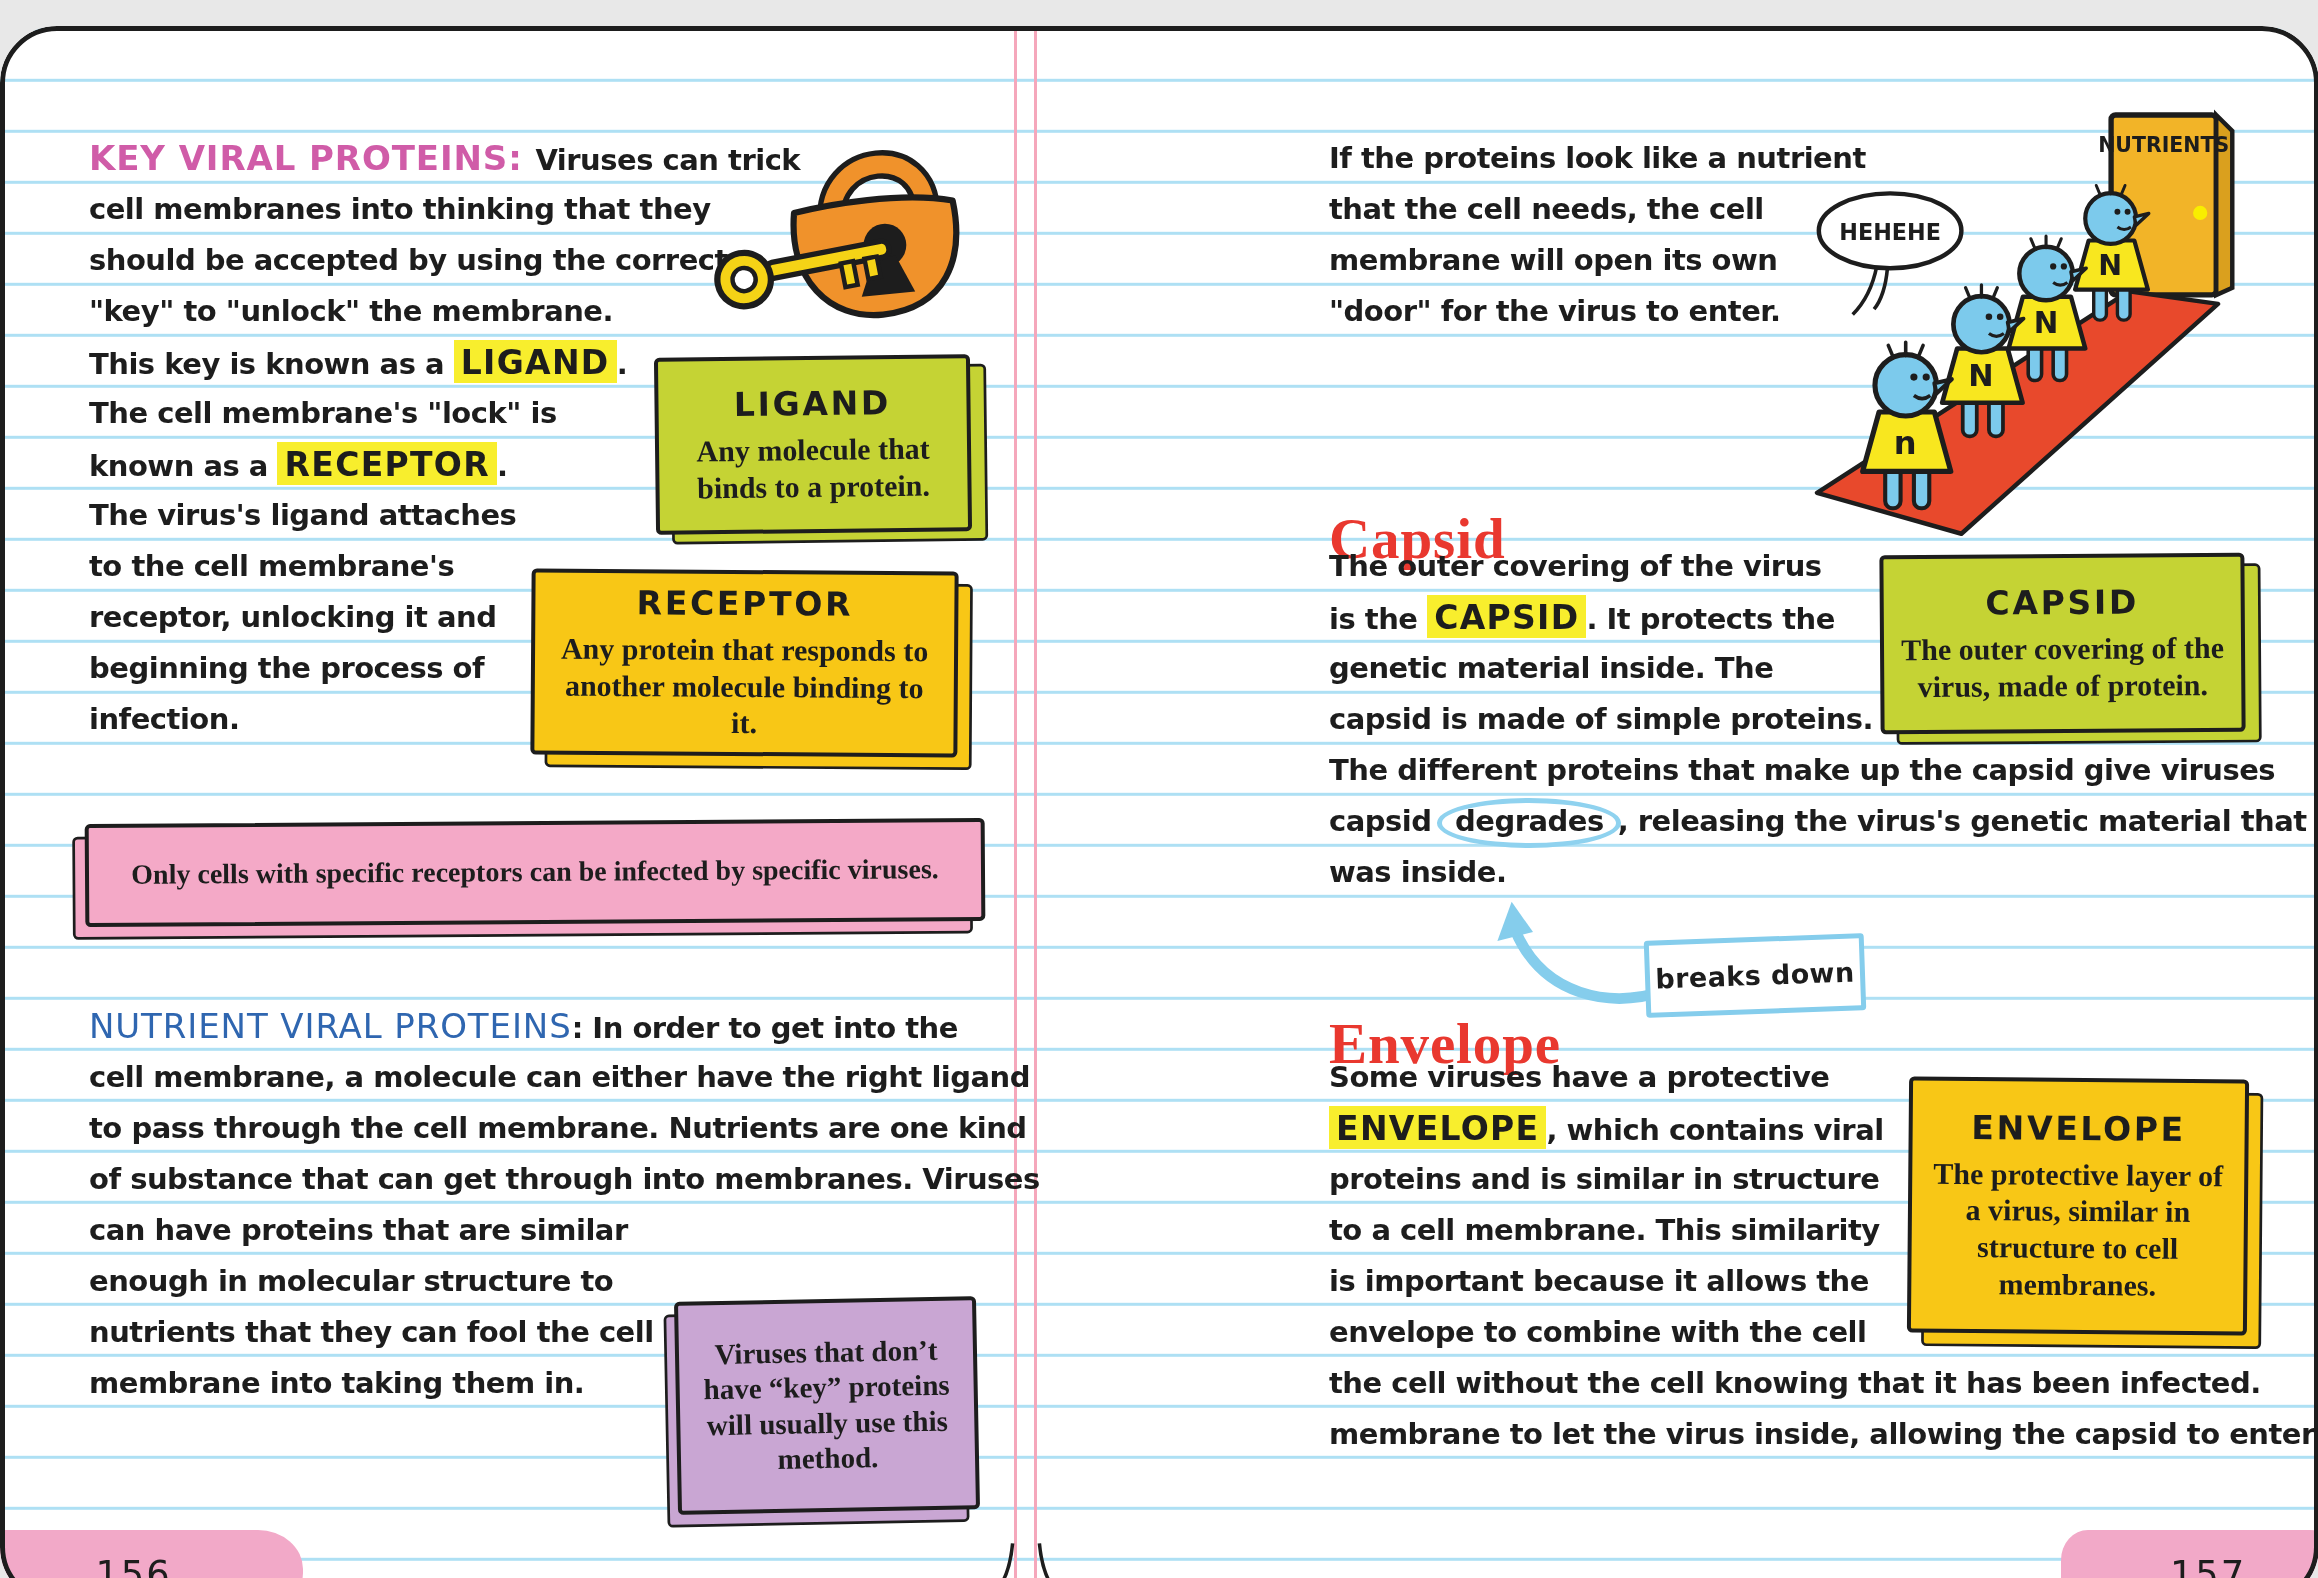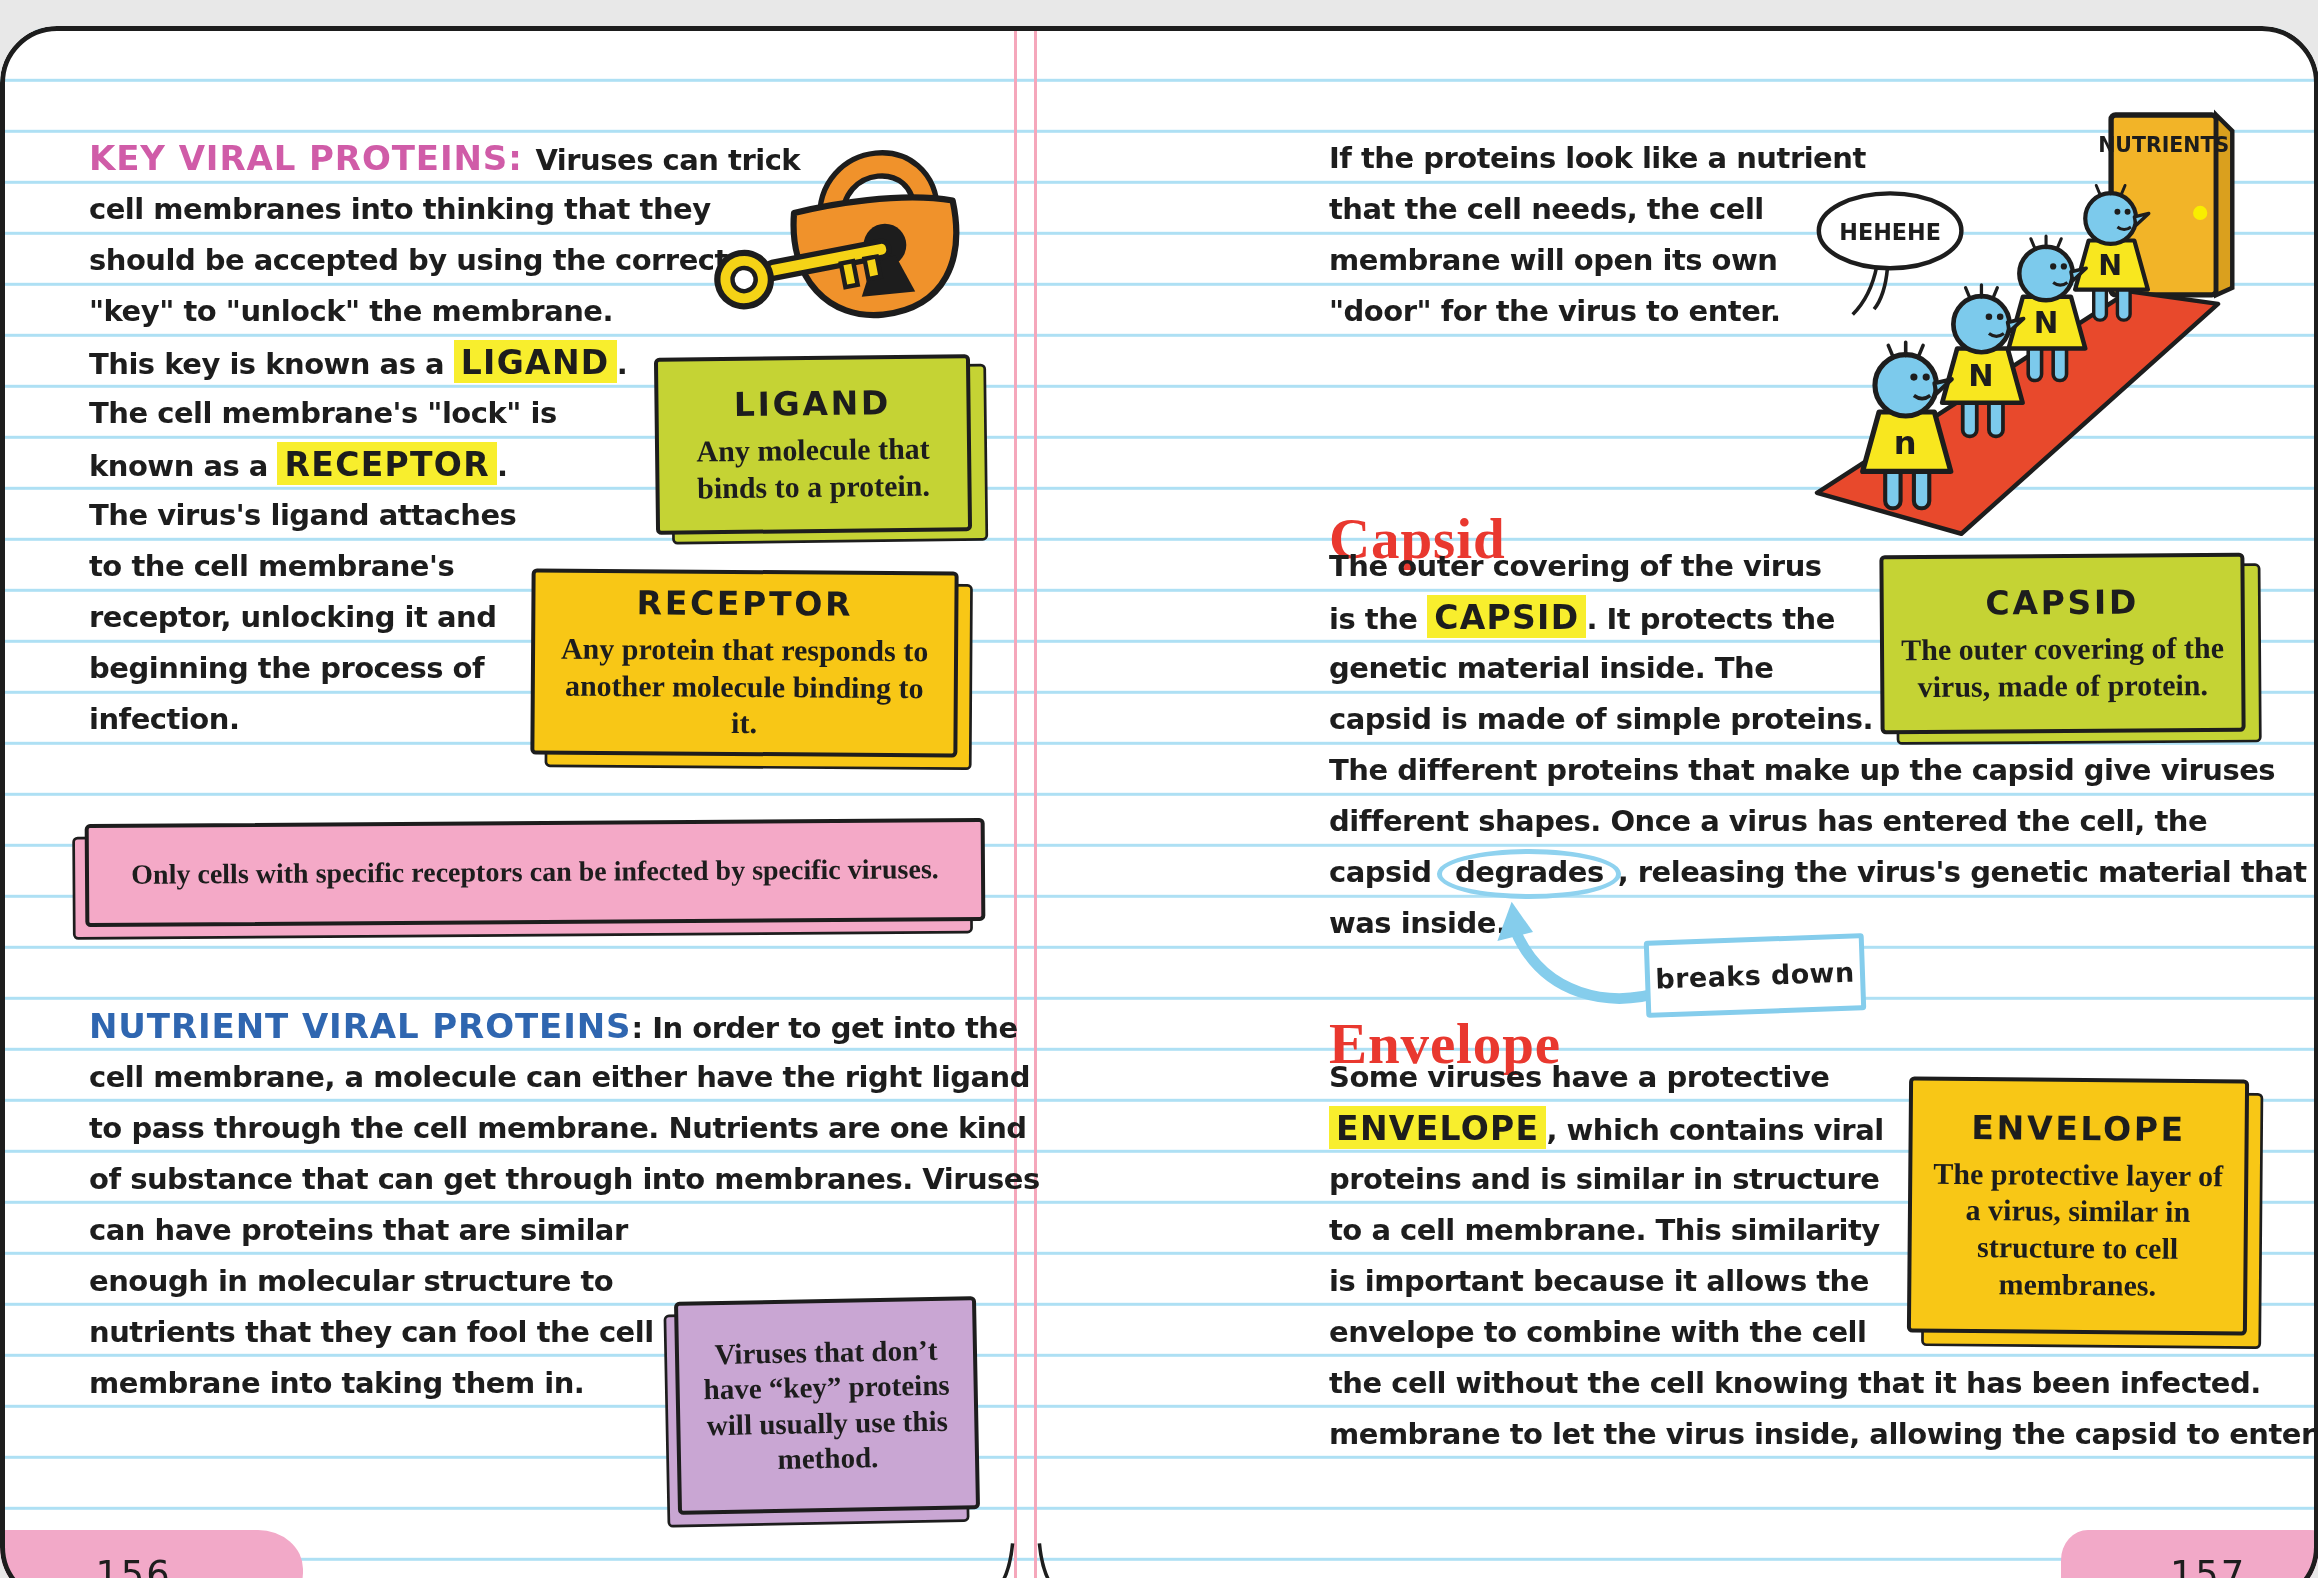--- a/index.html
+++ b/index.html
@@ -9,21 +9,21 @@
     background-image:linear-gradient(180deg, transparent 0px, transparent 48px, #aee0f4 48px, #aee0f4 51px);
     background-size:100% 51px;background-position:0 4.8px;
     font-family:"DejaVu Sans",sans-serif;color:#1d1d1d;margin-top:26px;
   }
   .frame{position:absolute;inset:0;border:5.4px solid #1d1d1d;border-radius:57px;pointer-events:none;z-index:60;}
   .margin-line{position:absolute;top:0;bottom:0;width:2.7px;background:#f5a7bb;z-index:1;}
   .richlines{position:absolute;z-index:5;}
   .tl{height:51px;line-height:51px;white-space:nowrap;font-size:29px;letter-spacing:-0.5px;font-weight:600;}
   .s-hl{background:#f8ee2d;font-weight:800;letter-spacing:1.3px;font-size:33px;padding:2.7px 7.1px 0.9px;}
   .s-pink{color:#d05ca8;font-weight:800;letter-spacing:0.9px;font-size:34px;}
-  .s-blue{color:#2f66b0;font-weight:700;letter-spacing:0.9px;font-size:34px;}
+  .s-blue{color:#2f66b0;font-weight:400;letter-spacing:0.9px;font-size:34px;}
   .s-circle{display:inline-block;border:5.4px solid #8fd2ef;border-radius:50%;padding:0 12.5px 3.6px;line-height:36px;margin:0 -3.6px;}
   .red-head{position:absolute;z-index:5;font-family:"Liberation Serif",serif;font-weight:bold;font-size:57px;color:#e9382f;letter-spacing:0.9px;}
   .box3d{
     position:absolute;z-index:6;border:4.5px solid #1d1d1d;border-radius:5.4px;
     display:flex;flex-direction:column;justify-content:center;align-items:center;text-align:center;
   }
   .box-title{font-family:"DejaVu Sans",sans-serif;font-weight:800;font-size:33px;letter-spacing:2.7px;margin-bottom:9px;}
   .box-body{font-family:"Liberation Serif",serif;font-weight:600;font-size:30px;line-height:1.22;padding:0 16px;}
   .b-green{background:#c5d334;box-shadow:16px 9.8px 0 -2.7px #c5d334, 16px 9.8px 0 0 #1d1d1d;transform:rotate(-0.7deg);}
   .b-yellow{background:#f8c716;box-shadow:14.3px 12.5px 0 -2.7px #f8c716, 14.3px 12.5px 0 0 #1d1d1d;transform:rotate(0.4deg);}
@@ -153,21 +153,20 @@
     </g>
   </svg>
 
   <div class="red-head" style="left:1329px;top:480px">Capsid</div>
   <div class="richlines" style="left:1329px;top:515px">
       <div class="tl"><span>The outer covering of the virus</span></div>
       <div class="tl"><span>is the </span><span class="s-hl">CAPSID</span><span>. It protects the</span></div>
       <div class="tl"><span>genetic material inside. The</span></div>
       <div class="tl"><span>capsid is made of simple proteins.</span></div>
       <div class="tl"><span>The different proteins that make up the capsid give viruses</span></div>
-      <div class="tl"><span>different shapes. Once a virus has entered the cell, the</span></div>
       <div class="tl"><span>capsid </span><span class="s-circle">degrades</span><span>, releasing the virus's genetic material that</span></div>
       <div class="tl"><span>was inside.</span></div>
     </div>
 
   <div class="box3d b-green2" style="left:1880px;top:528px;width:357px;height:171px">
     <div class="box-title">CAPSID</div>
     <div class="box-body">The outer covering of the virus, made of protein.</div>
   </div>
 
   <svg style="left:1476px;top:874px" width="205" height="107" viewBox="0 0 230 120">

